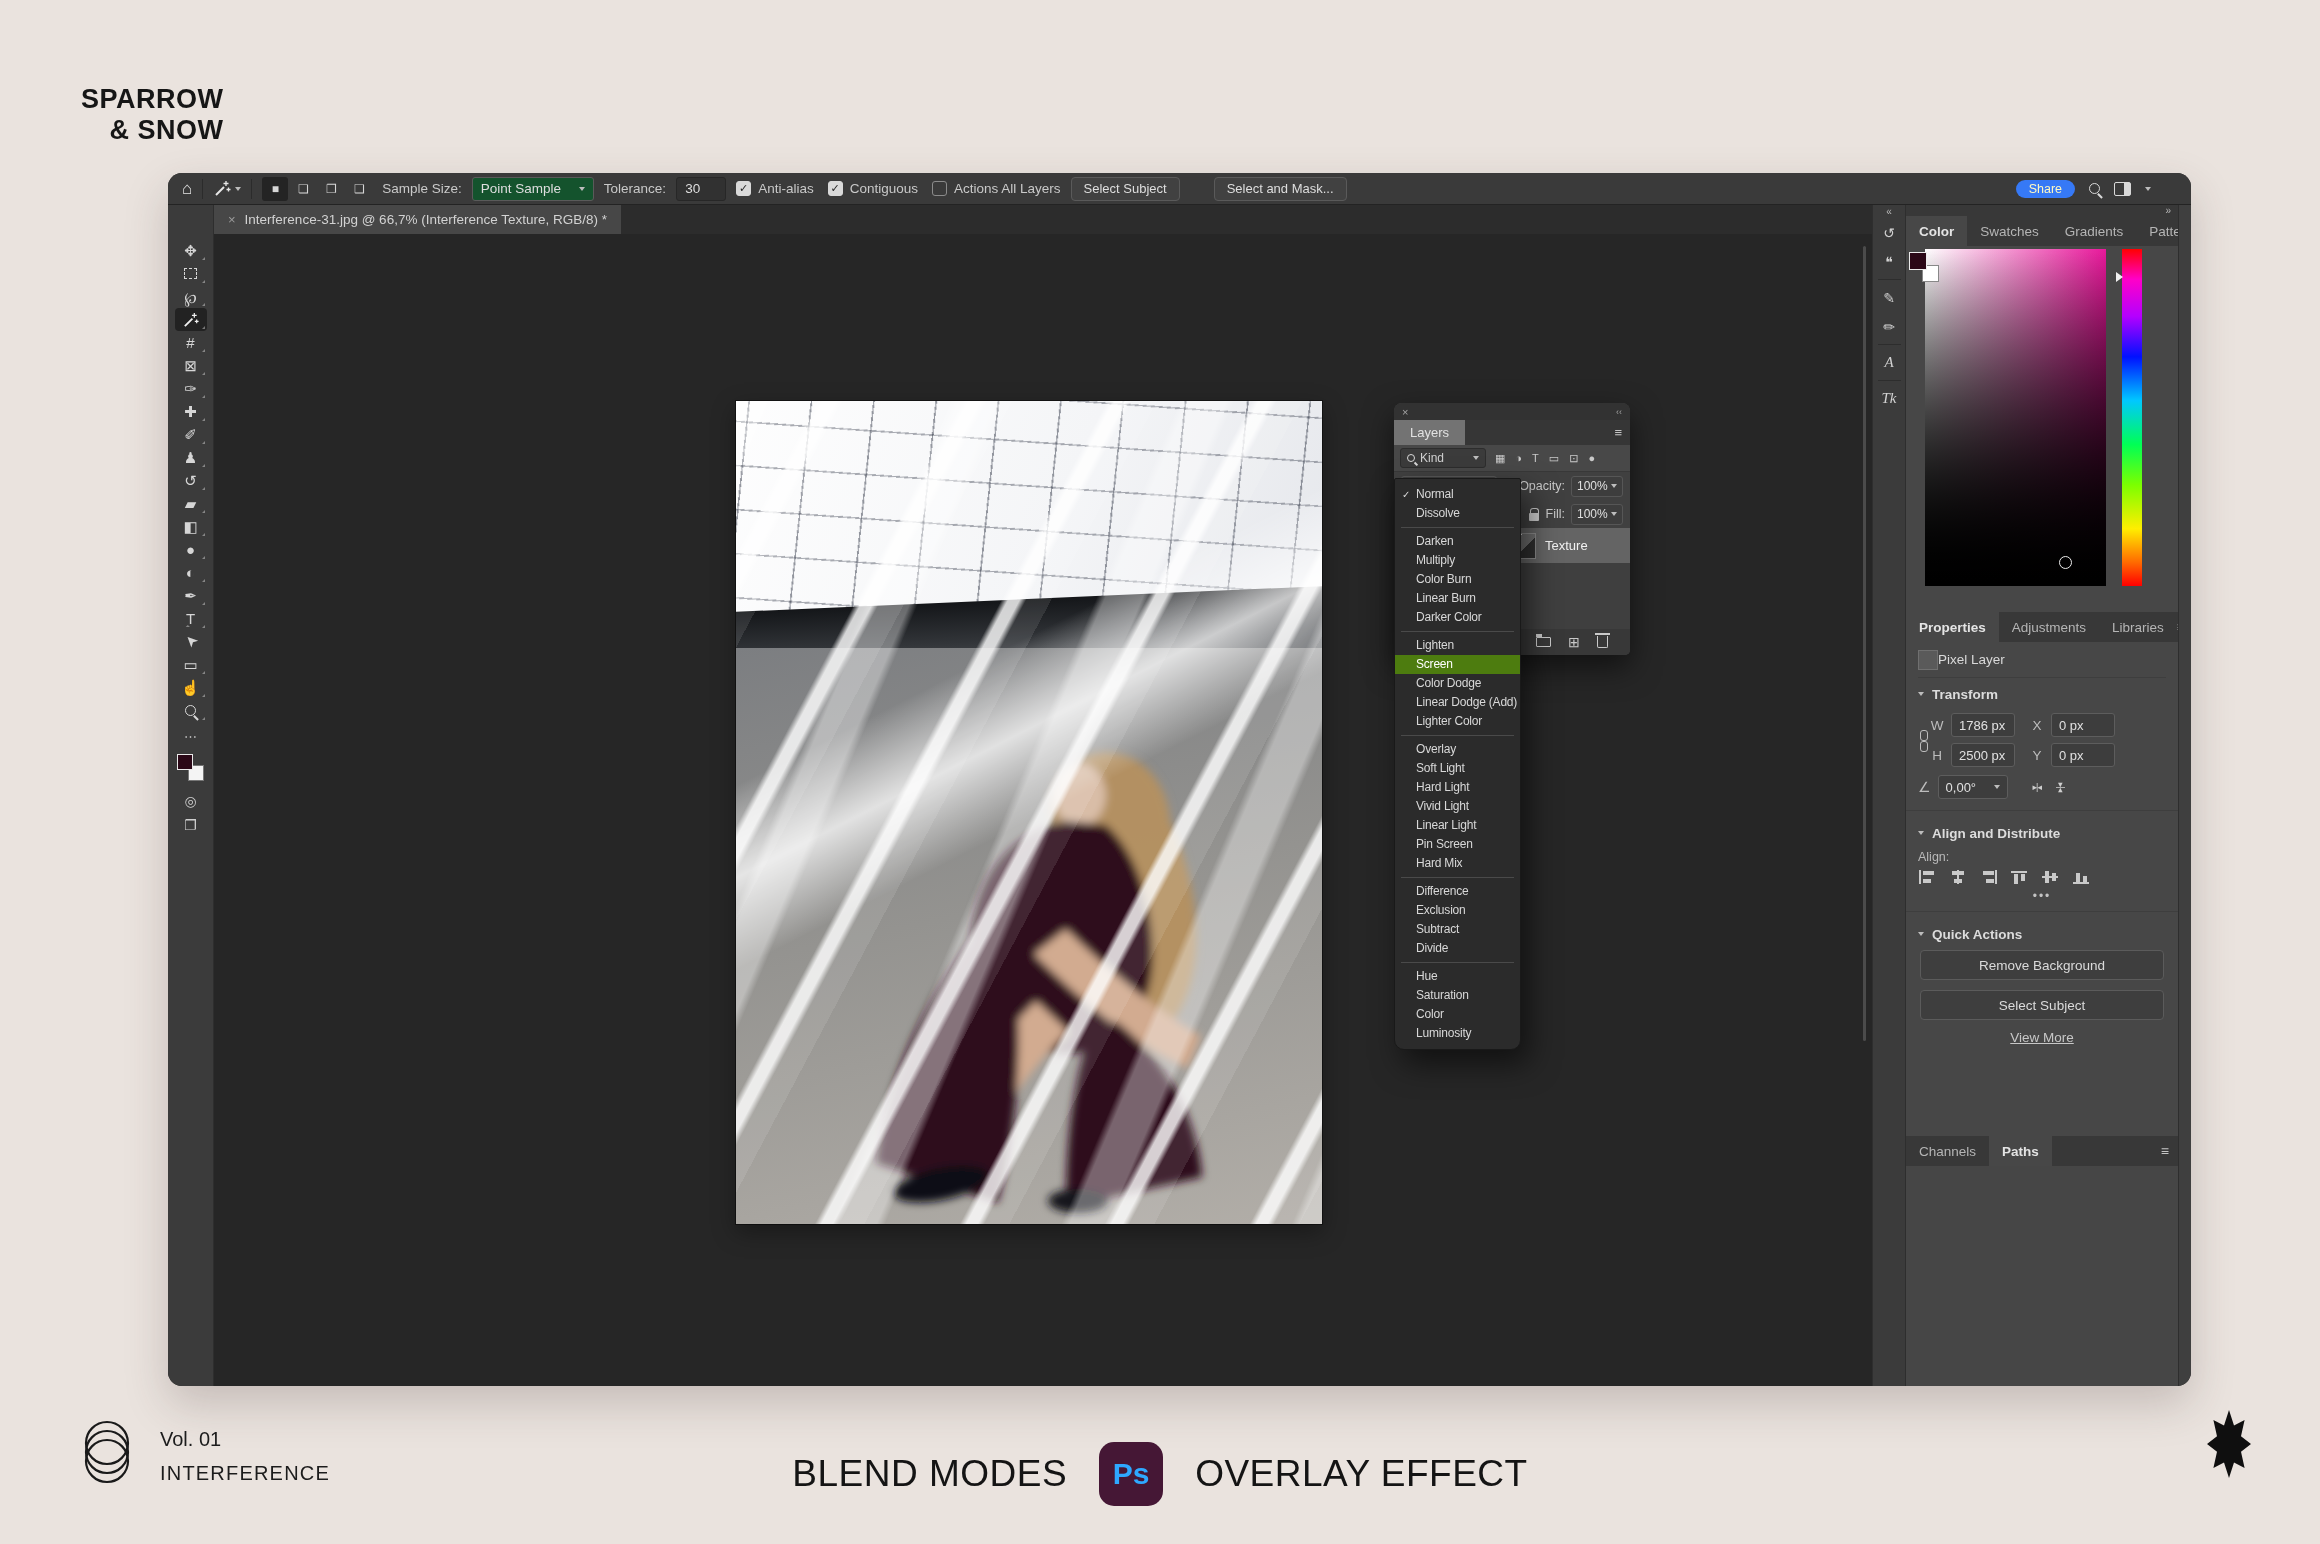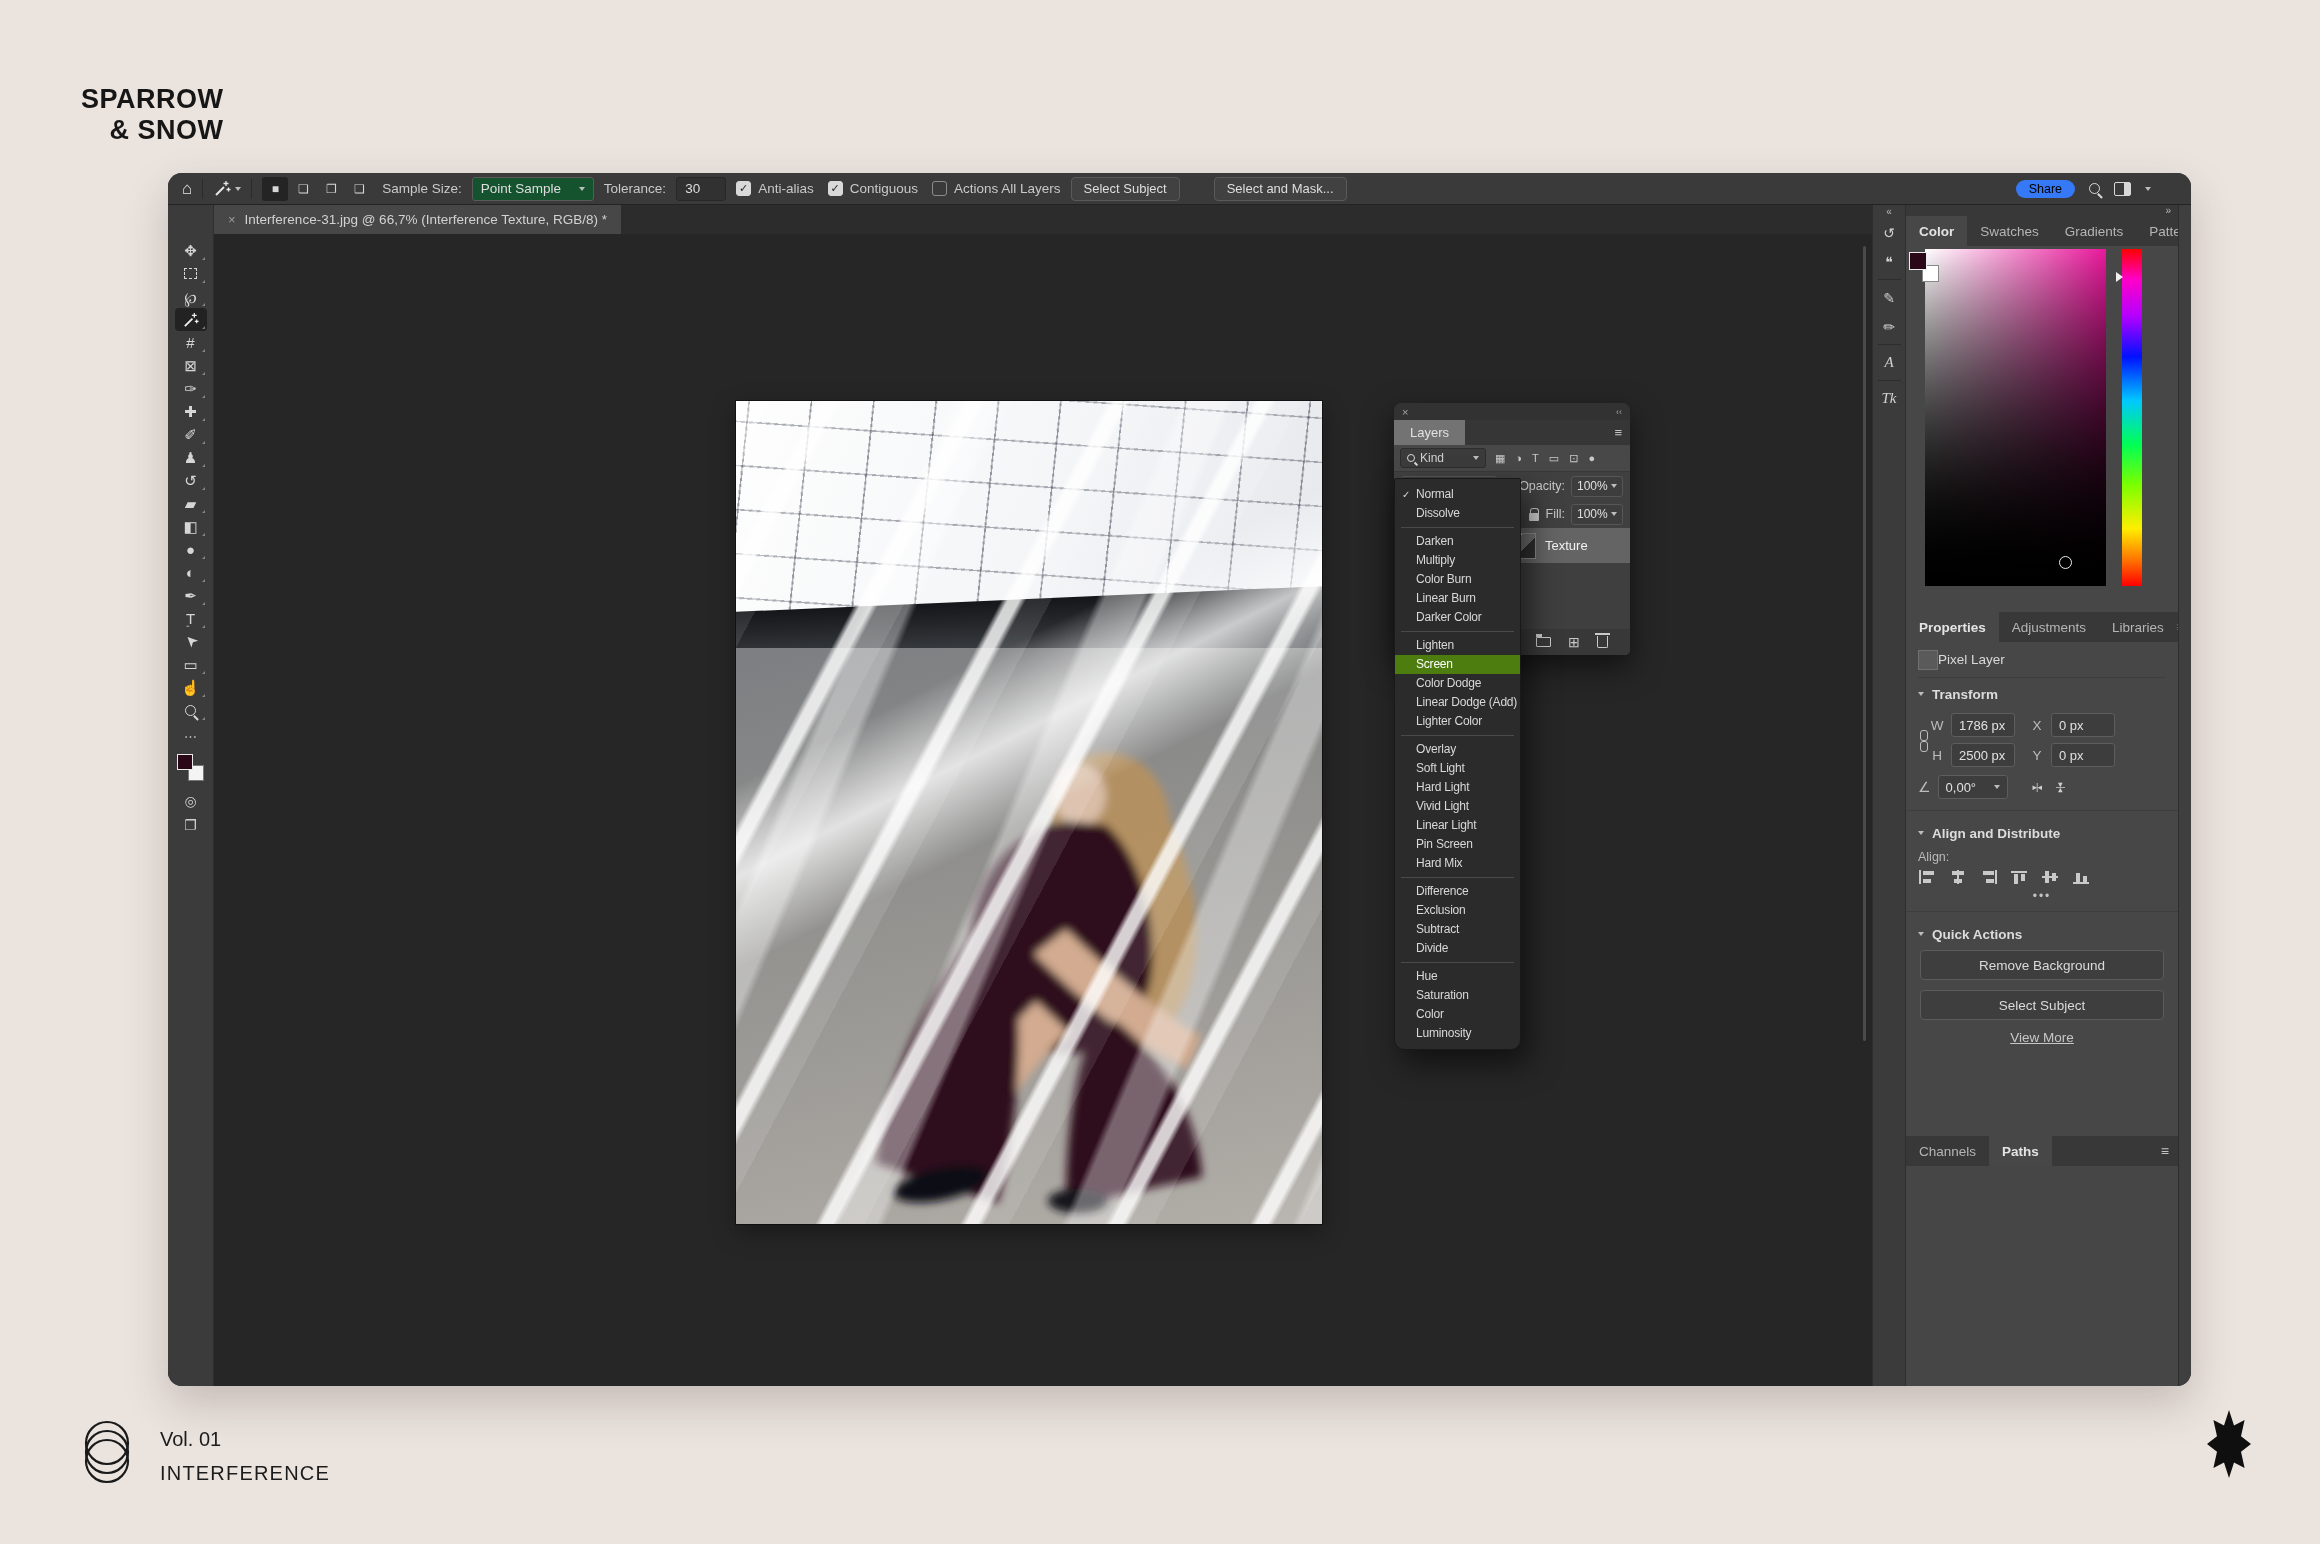--- a/index.html
+++ b/index.html
@@ -21,21 +21,21 @@
   .mode-group{display:flex;gap:2px;}
   .mode-btn{width:26px;height:24px;display:flex;align-items:center;justify-content:center;border-radius:3px;color:#d6d6d6;font-size:12px;}
   .mode-btn.active{background:#242424;}
   .select{display:flex;align-items:center;justify-content:space-between;background:#14532d;border:1px solid #5a5a5a;border-radius:3px;height:24px;padding:0 8px;width:122px;color:#dedede;}
   .tol-input{width:50px;height:24px;background:#313131;border:1px solid #272727;border-radius:3px;display:flex;align-items:center;padding:0 8px;color:#dedede;}
   .cb-item{display:flex;align-items:center;gap:7px;}
   .cb{width:15px;height:15px;border-radius:3px;border:1px solid #8b8b8b;display:flex;align-items:center;justify-content:center;font-size:11px;color:#232323;}
   .cb.on{background:#d9d9d9;border-color:#d9d9d9;}
   .obar-btn{height:24px;padding:0 12px;border:1px solid #5a5a5a;border-radius:4px;background:#414141;color:#dedede;font-size:13px;display:flex;align-items:center;white-space:nowrap;}
   .obar-right{margin-left:auto;display:flex;align-items:center;gap:14px;margin-right:26px;}
-  .share-pill{background:#3679F6;color:#000000;height:18px;padding:0 13px;border-radius:12px;font-size:12.5px;display:flex;align-items:center;}
+  .share-pill{background:#3679F6;color:#fef9c3;height:18px;padding:0 13px;border-radius:12px;font-size:12.5px;display:flex;align-items:center;}
   .mag{width:11px;height:11px;border:1.8px solid #d9d9d9;border-radius:50%;position:relative;display:inline-block;}
   .mag::after{content:"";position:absolute;width:1.8px;height:6px;background:#d9d9d9;left:9px;top:9px;transform:rotate(-45deg);}
   .ws-icon{width:17px;height:14px;border:1.7px solid #d9d9d9;border-radius:2px;position:relative;}
   .ws-icon::after{content:"";position:absolute;right:0;top:0;width:6px;height:100%;background:#d9d9d9;}
   .car{width:0;height:0;border-left:3.5px solid transparent;border-right:3.5px solid transparent;border-top:4.5px solid #bdbdbd;display:inline-block;}
 
   
   .wbody{display:flex;height:1181px;}
 
   
@@ -527,20 +527,25 @@
       <circle cx="29" cy="23" r="21" fill="none" stroke="#1a1a1a" stroke-width="2.2"></circle>
       <circle cx="29" cy="32" r="21" fill="none" stroke="#1a1a1a" stroke-width="2.2"></circle>
       <circle cx="29" cy="41" r="21" fill="none" stroke="#1a1a1a" stroke-width="2.2"></circle>
     </svg>
     <div class="fl-text">
       <div>Vol. 01</div>
       <div class="fl-series">INTERFERENCE</div>
     </div>
   </div>
 
+  <div class="footer-center">
+    <span class="fc-title">BLEND MODES</span>
+    <span class="ps-badge" id="psBadge" style="background: rgb(69, 23, 53); color: rgb(46, 168, 255);">Ps</span>
+    <span class="fc-title">OVERLAY EFFECT</span>
+  </div>
 
   <div class="footer-right">
     <svg width="46" height="72" viewBox="0 0 46 72">
       <polygon fill="#0f0f0f" points="23,2 28,17.5 38.6,12 35,28.3 45,36 35,43.7 38.6,60 28,54.5 23,70 18,54.5 7.4,60 11,43.7 1,36 11,28.3 7.4,12 18,17.5"></polygon>
     </svg>
   </div>
 
 </div>
 
 </body></html>

